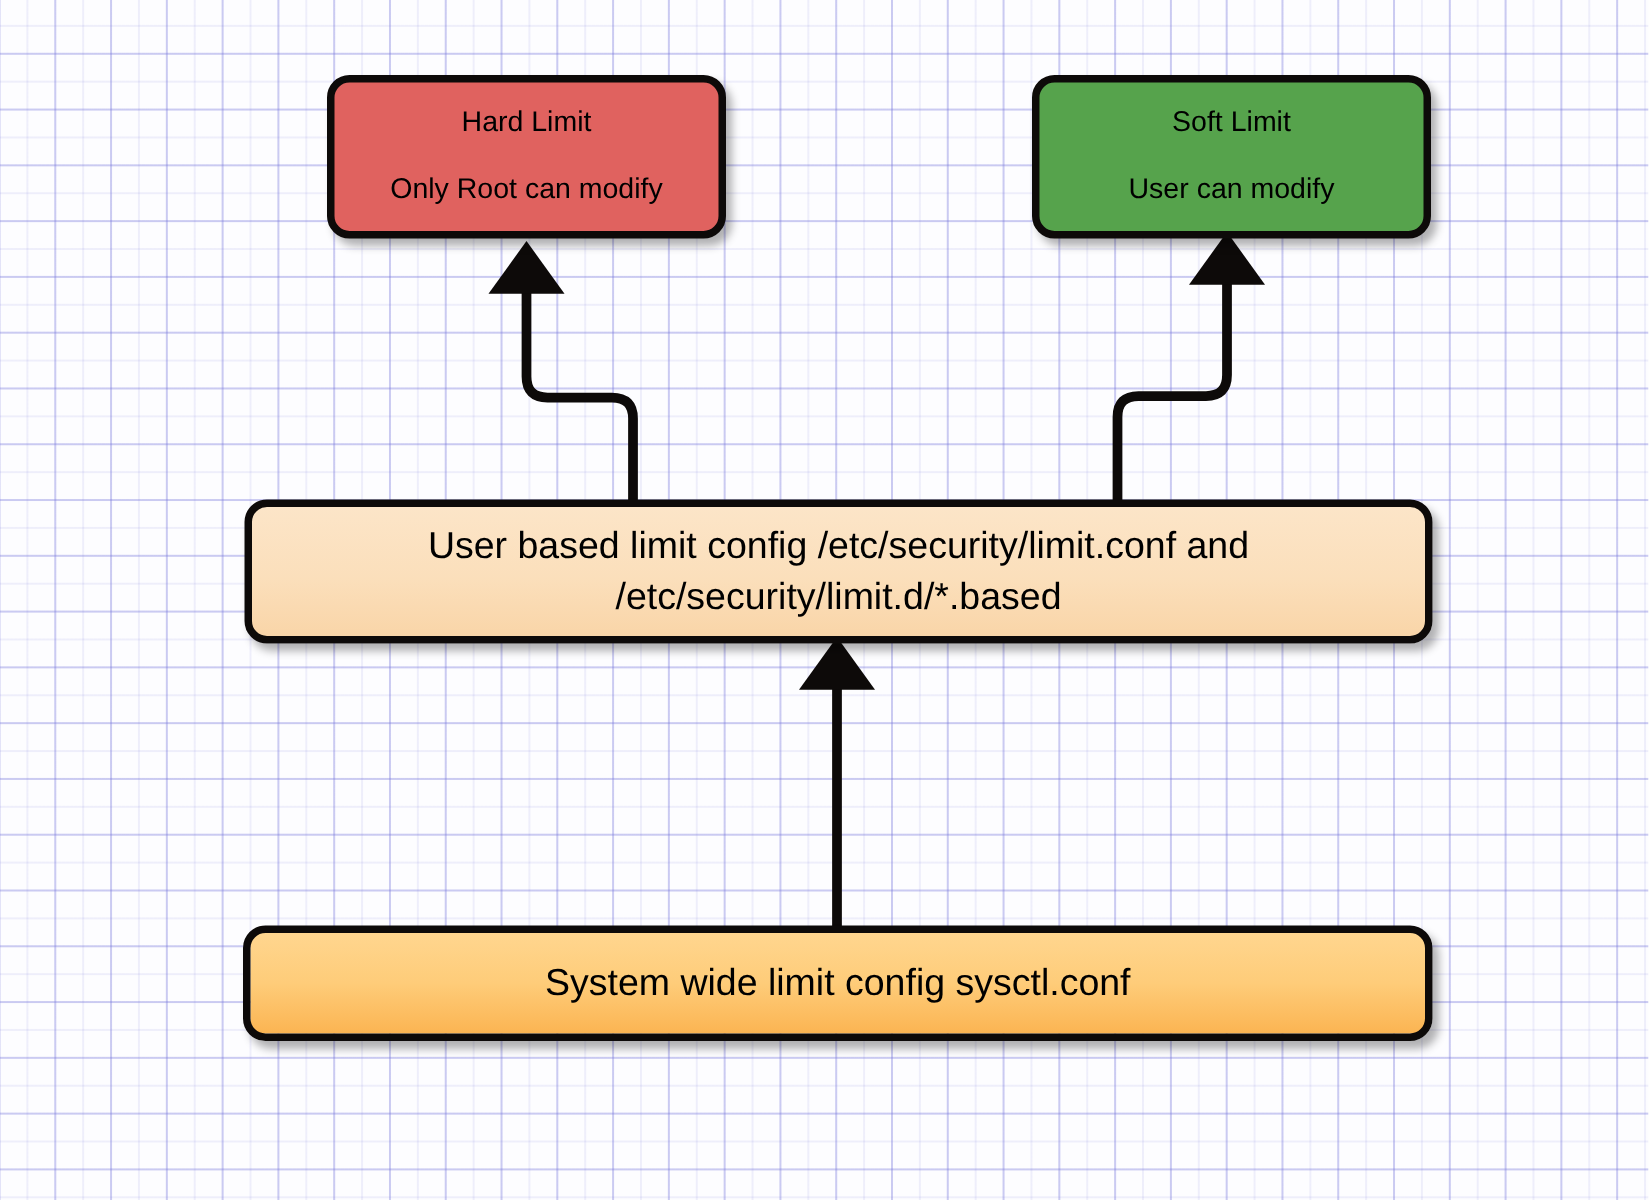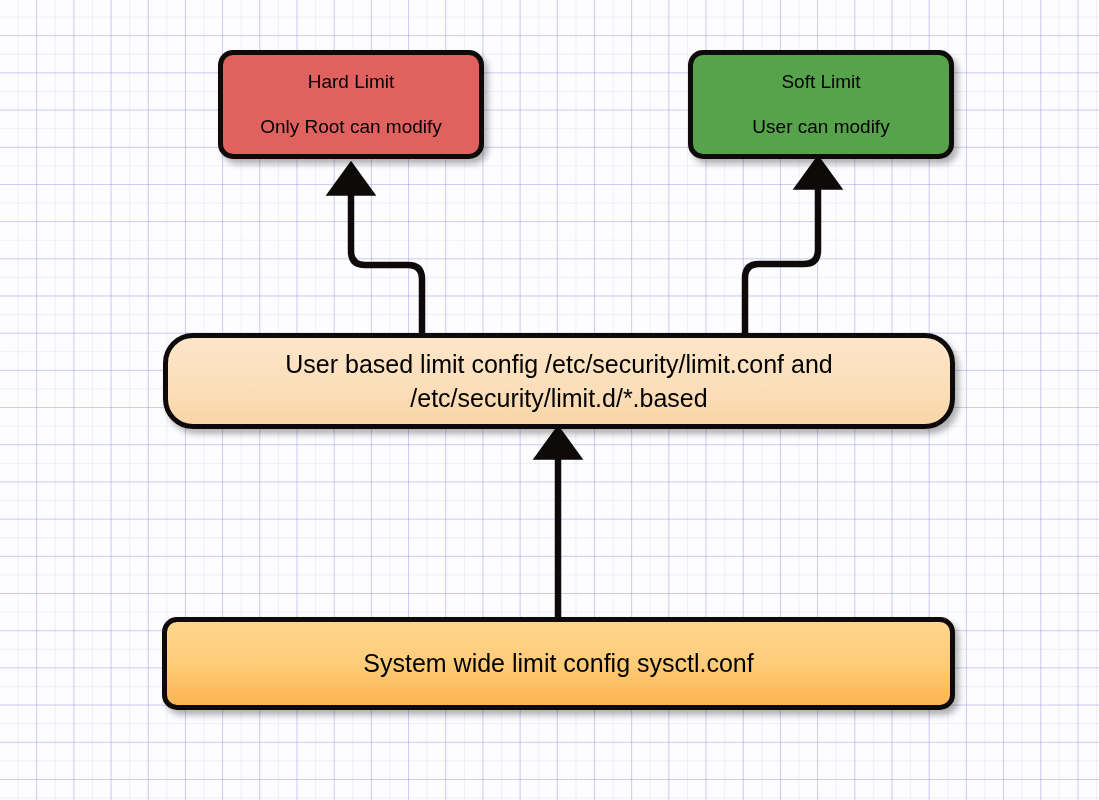--- a/index.html
+++ b/index.html
@@ -92,29 +92,28 @@
   
   #node-user-config {
     left: 163px;
     top: 333px;
     width: 792px;
     height: 96px;
     background: linear-gradient(to bottom, #fce5c8 0%, #fbdfbb 55%, #f9d5a8 100%);
     font-size: 25px;
     line-height: 1.36;
     padding: 0 16px;
-    border-radius: 30px;
   }
 
   
   #node-system-config {
     left: 162px;
     top: 617px;
     width: 793px;
-    height: 93px;
+    height: 77px;
     background: linear-gradient(to bottom, #ffd68f 0%, #fecc79 50%, #fbb452 100%);
     font-size: 25px;
     padding: 0 16px;
   }
 </style>
 </head>
 <body>
 
 <div id="canvas">
 

